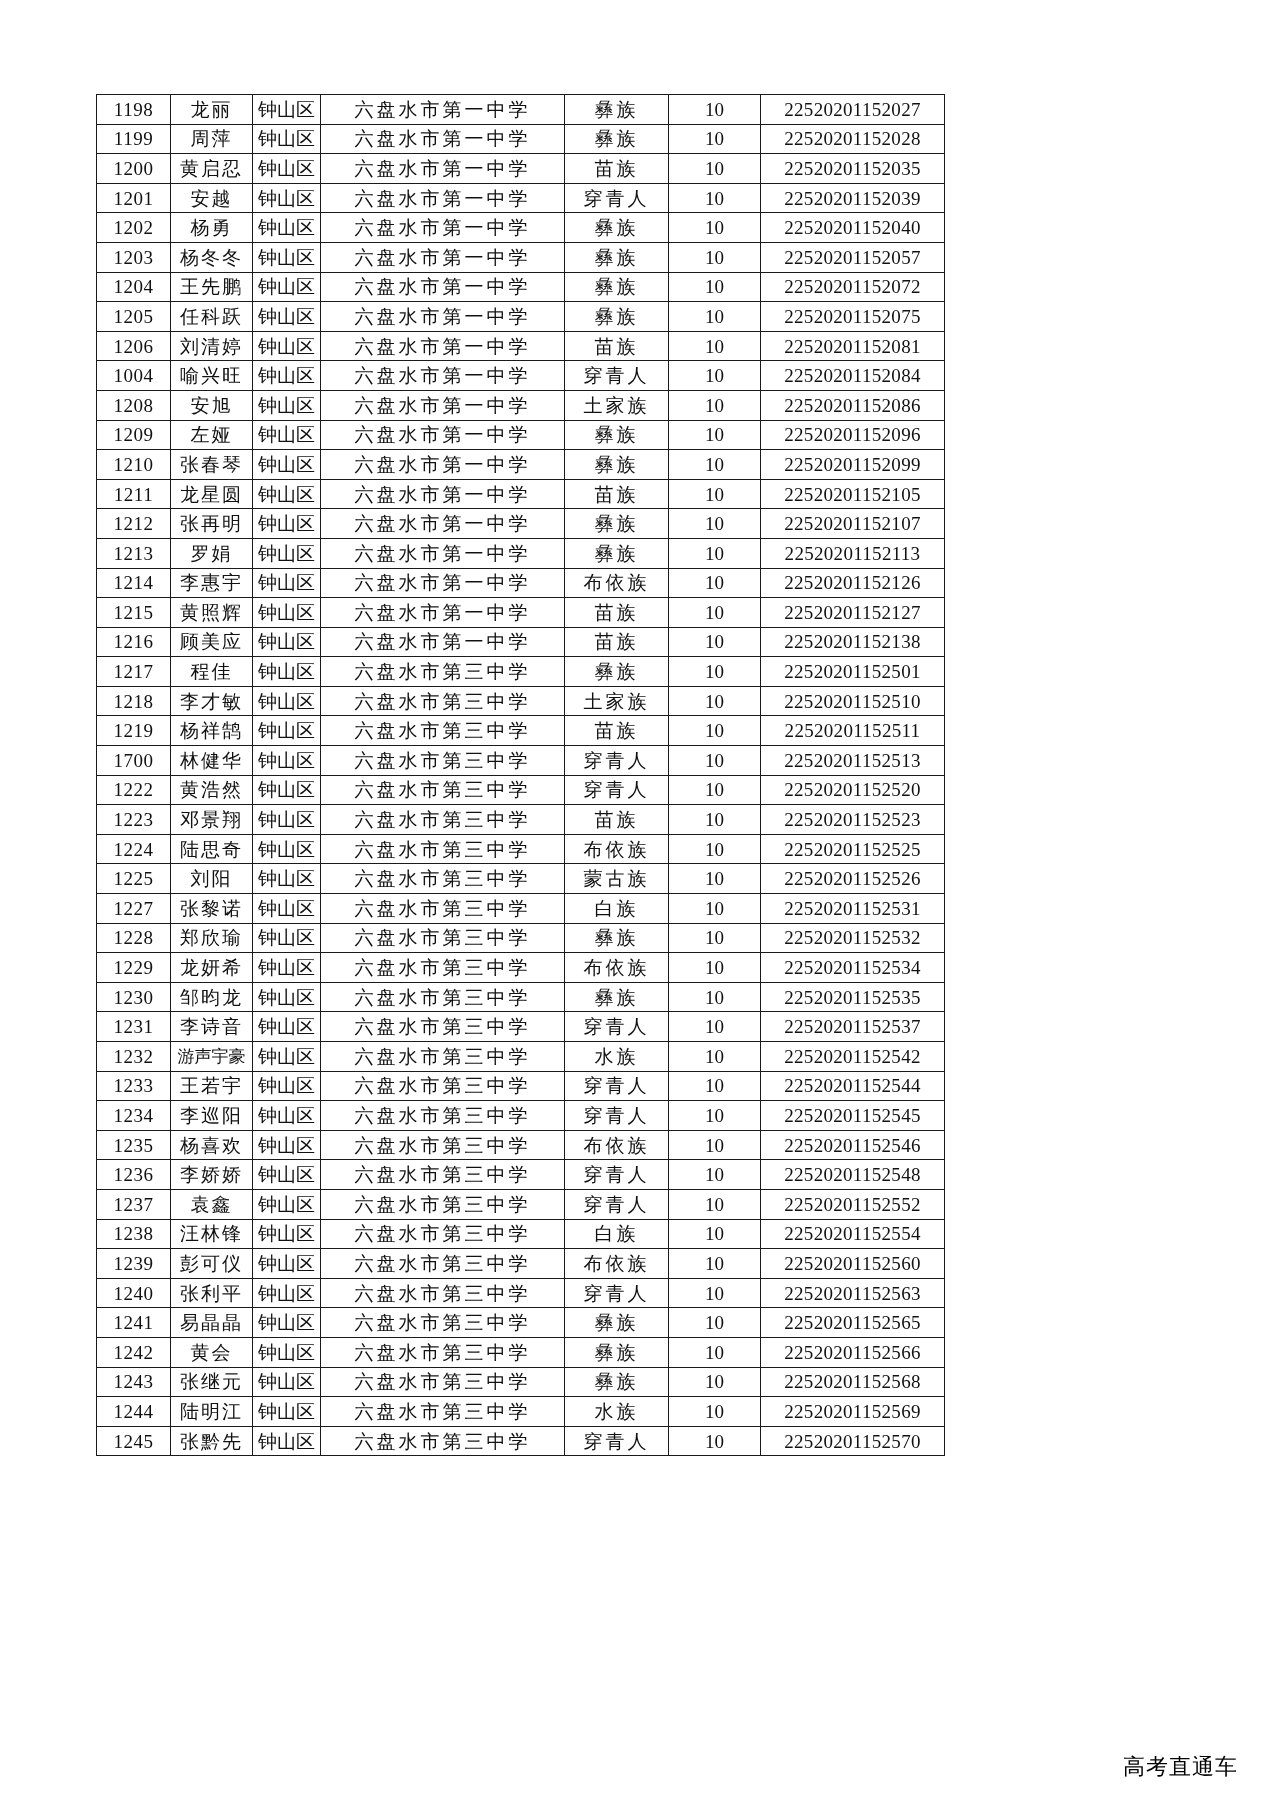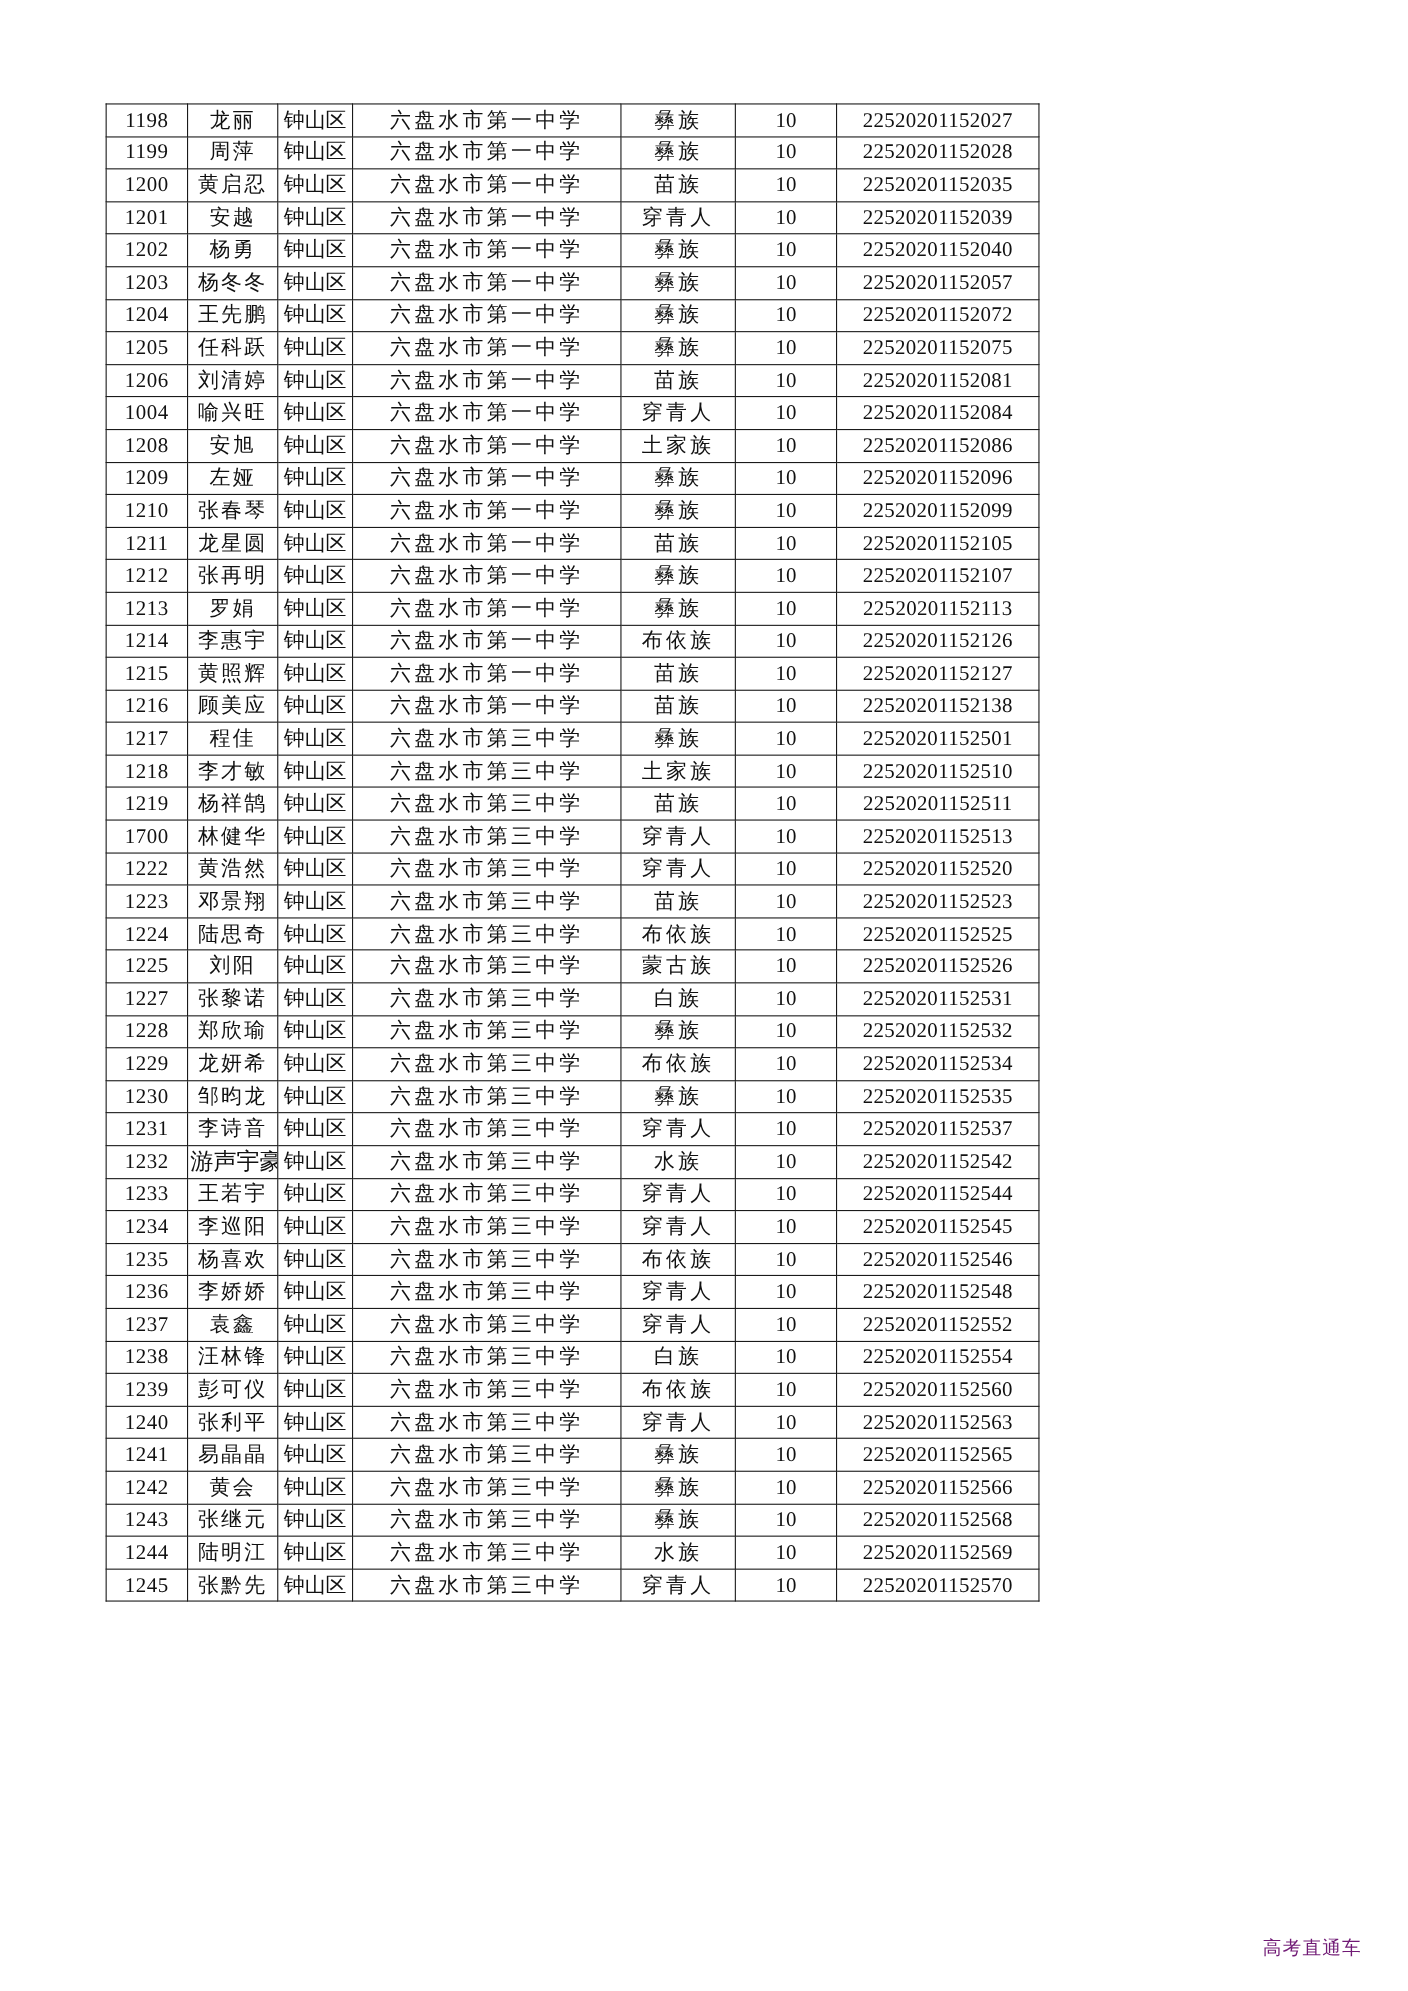--- a/index.html
+++ b/index.html
@@ -63,21 +63,21 @@
     font-family: "Liberation Serif", "DejaVu Serif", serif;
     font-size: 20px;
     letter-spacing: 0.5px;
   }
   .cell-name {
     font-family: "DejaVu Sans", "Liberation Sans", sans-serif;
     font-size: 19px;
     letter-spacing: 2px;
   }
   .cell-name.wide {
-    font-size: 21px;
+    font-size: 17px;
     letter-spacing: 0px;
   }
   .cell-dist {
     font-family: "DejaVu Sans", "Liberation Sans", sans-serif;
     font-size: 18px;
     letter-spacing: 0px;
     margin-left: 16px;
   }
   .cell-school {
     font-family: "DejaVu Sans", "Liberation Sans", sans-serif;
@@ -97,23 +97,23 @@
     font-family: "Liberation Serif", "DejaVu Serif", serif;
     font-size: 20px;
     letter-spacing: 0.3px;
     margin-top: 30px;
   }
 
   .watermark {
     position: absolute;
     right: 42px;
     bottom: 28px;
-    color: #701a75;
+    color: #000000;
     font-family: "DejaVu Sans", "Liberation Sans", sans-serif;
-    font-size: 17px;
+    font-size: 22px;
     letter-spacing: 1px;
     user-select: none;
     margin-top: 48px;
   }
 </style>
 </head>
 <body>
 
 <div class="page">
 

